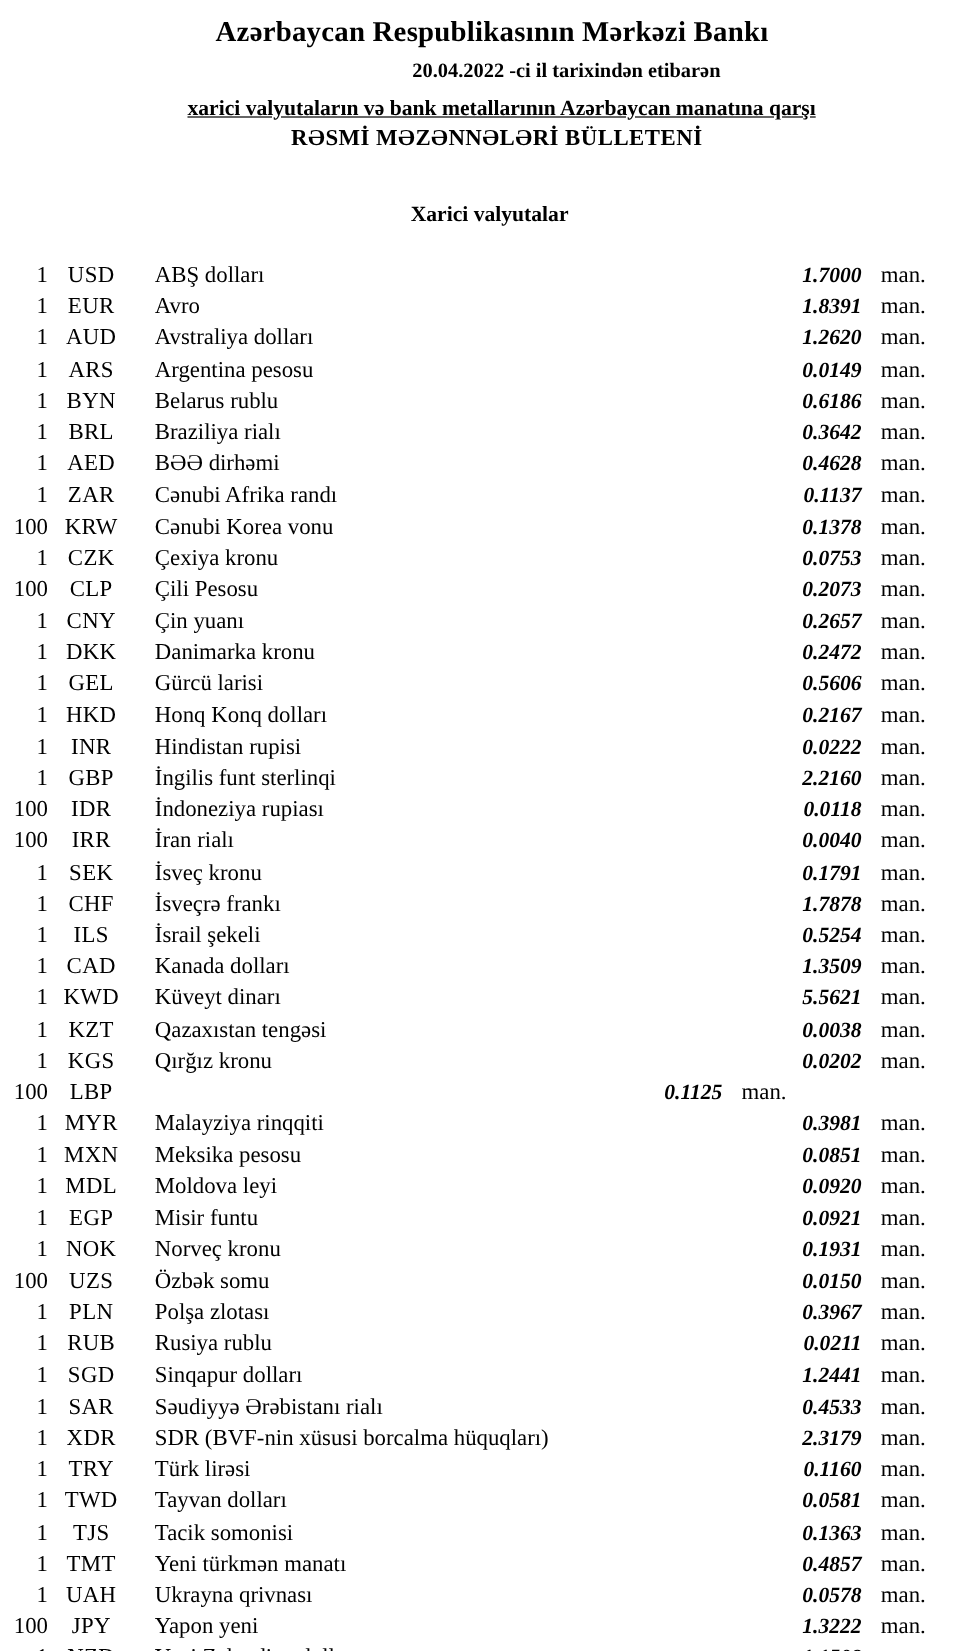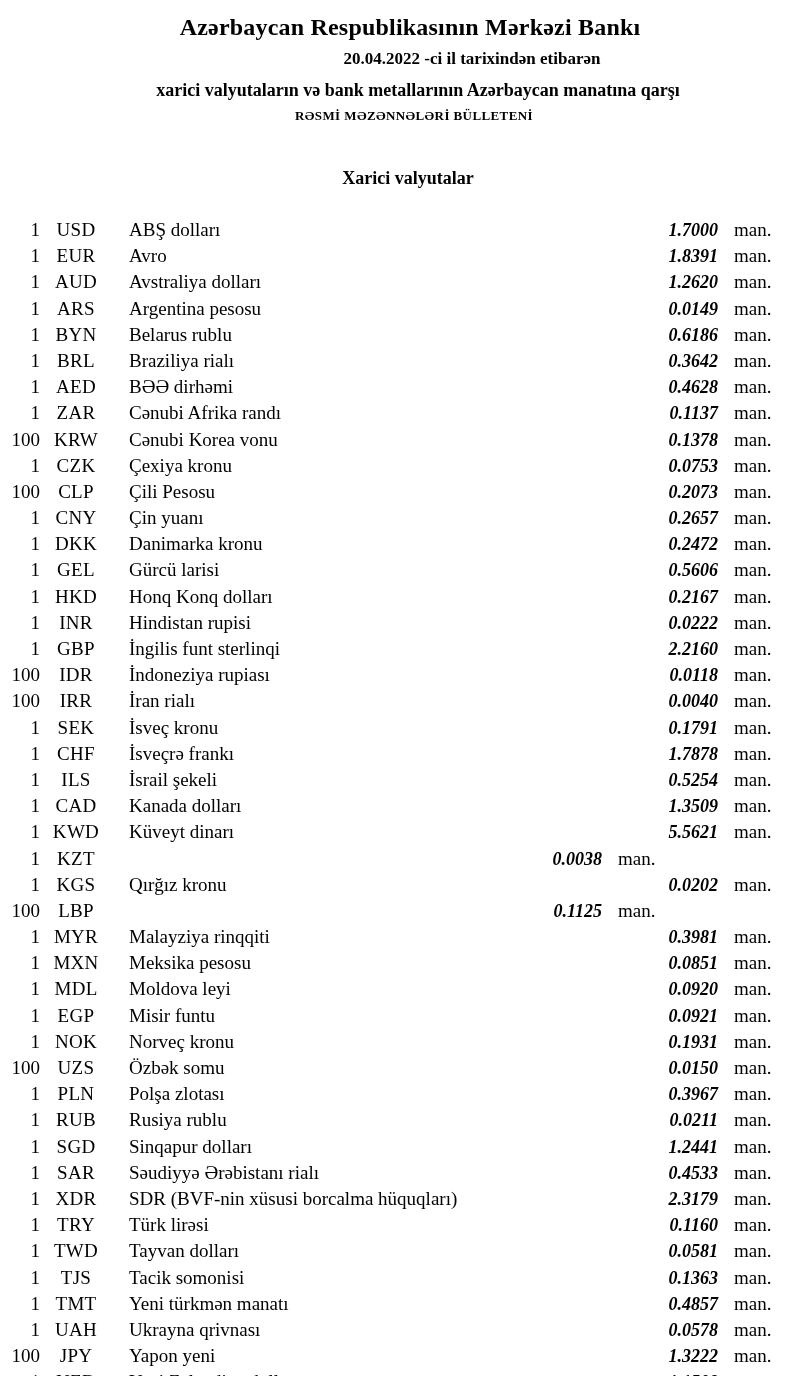--- a/index.html
+++ b/index.html
@@ -33,26 +33,27 @@
     line-height: 22px;
     margin-top: 6px;
   }
   .subtitle {
     padding-left: 36px;
     text-align: center;
     font-weight: bold;
     font-size: 18px;
     line-height: 24px;
     margin-top: 8px;
+    text-decoration: underline;
   }
   .bulletin-line {
     padding-left: 28px;
     text-align: center;
     font-weight: bold;
-    font-size: 13px;
+    font-size: 19px;
     line-height: 24px;
     margin-top: 2px;
     letter-spacing: 0.4px;
   }
   .section-title {
     padding-left: 16px;
     text-align: center;
     font-weight: bold;
     font-size: 18px;
     line-height: 24px;
@@ -279,20 +280,21 @@
     <span class="qty">1</span>
     <span class="code">KWD</span>
     <span class="name">Küveyt dinarı</span>
     <span class="rate">5.5621</span>
     <span class="unit">man.</span>
   </div>
 
   <div class="row">
     <span class="qty">1</span>
     <span class="code">KZT</span>
+    <span class="name">Qazaxıstan tengəsi</span>
     <span class="rate">0.0038</span>
     <span class="unit">man.</span>
   </div>
 
   <div class="row">
     <span class="qty">1</span>
     <span class="code">KGS</span>
     <span class="name">Qırğız kronu</span>
     <span class="rate">0.0202</span>
     <span class="unit">man.</span>

